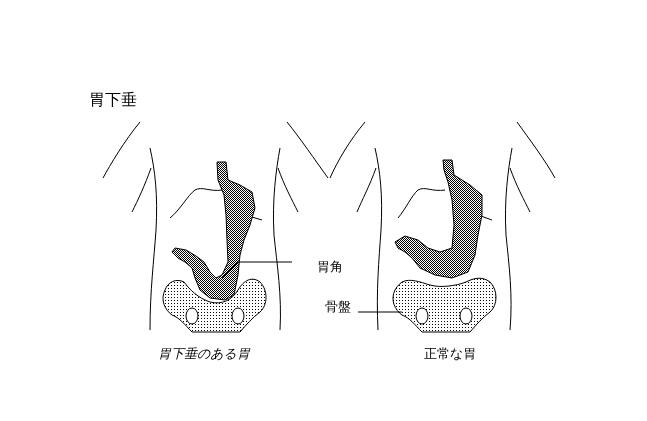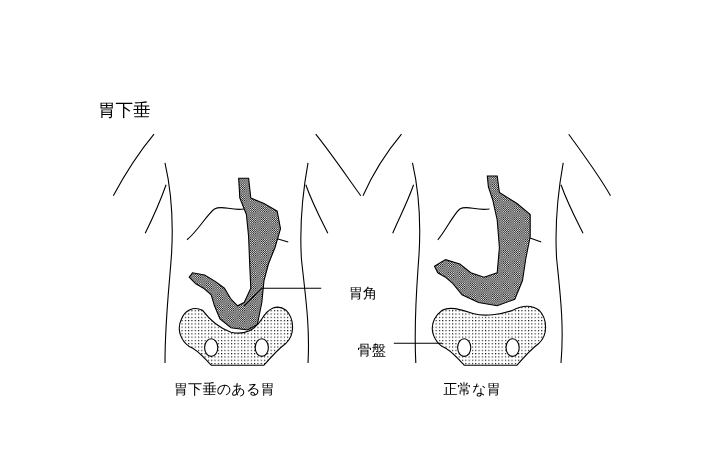--- a/index.html
+++ b/index.html
@@ -63,16 +63,16 @@
     <path fill="url(#checker)" stroke="#000" d="M443,160 L452,160 L454,175 L470,185 L482,195 L482,215 L478,235 L475,255 L468,272 L452,278 L435,275 L420,268 L412,258 L405,252 L398,248 L395,242 L405,236 L418,240 L428,248 L440,252 L452,248 L454,225 L452,200 L448,182 L444,170 Z"></path>
 
     <path fill="url(#dots)" stroke="#000" d="M395,290 C390,300 395,310 402,315 C410,318 415,325 422,332 L470,332 C476,325 482,318 490,312 C498,305 498,290 490,282 C482,276 474,278 466,282 C456,286 440,288 430,285 C420,282 410,278 402,282 C398,285 396,288 395,290 Z"></path>
     <ellipse cx="422" cy="316" rx="6" ry="8" fill="#fff"></ellipse>
     <ellipse cx="466" cy="316" rx="6" ry="8" fill="#fff"></ellipse>
     <path d="M358,312 L402,312"></path>
   </g>
 </svg>
 
 <div class="label" style="left:296px; top:258px;margin-left:21px;">胃角</div>
-<div class="label" style="left:325px; top:310px;">骨盤</div>
+<div class="label" style="left:325px; top:298px;">骨盤</div>
 
-<div class="label" style="left:158px; top:345px;">胃下垂のある胃</div>
-<div class="label" style="left:403px; top:345px;">正常な胃</div>
+<div class="label" style="left:158px; top:345px;font-style:italic;">胃下垂のある胃</div>
+<div class="label" style="left:424px; top:345px;">正常な胃</div>
 
 </body></html>

